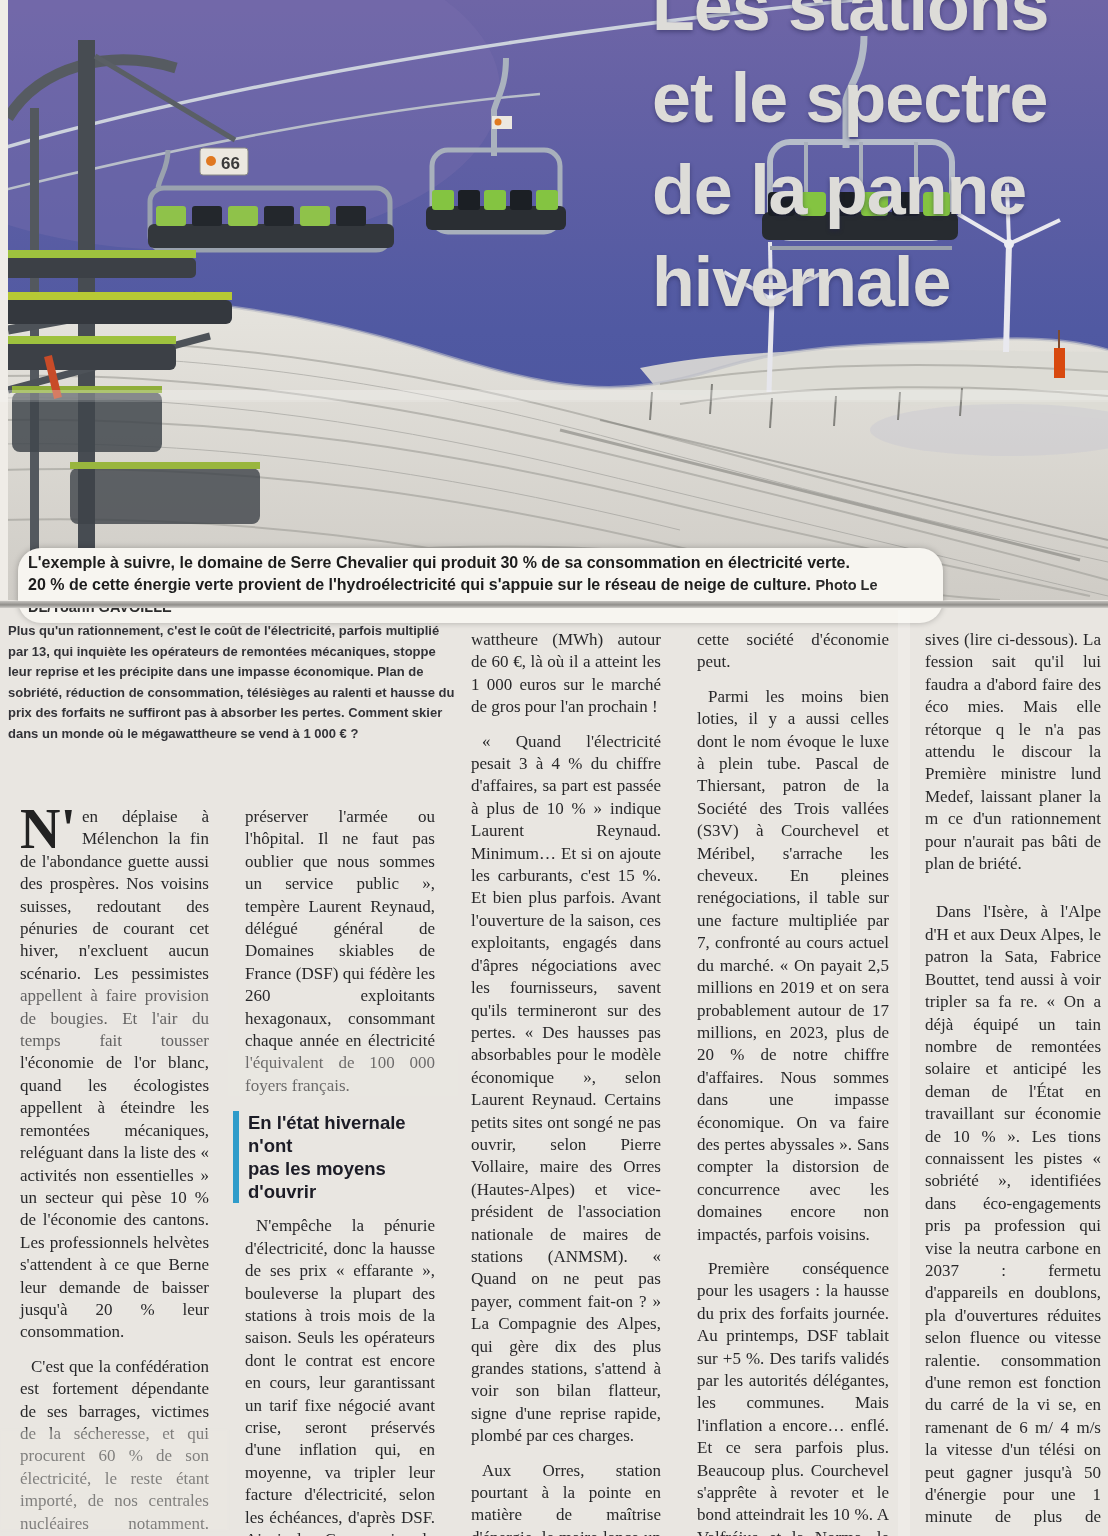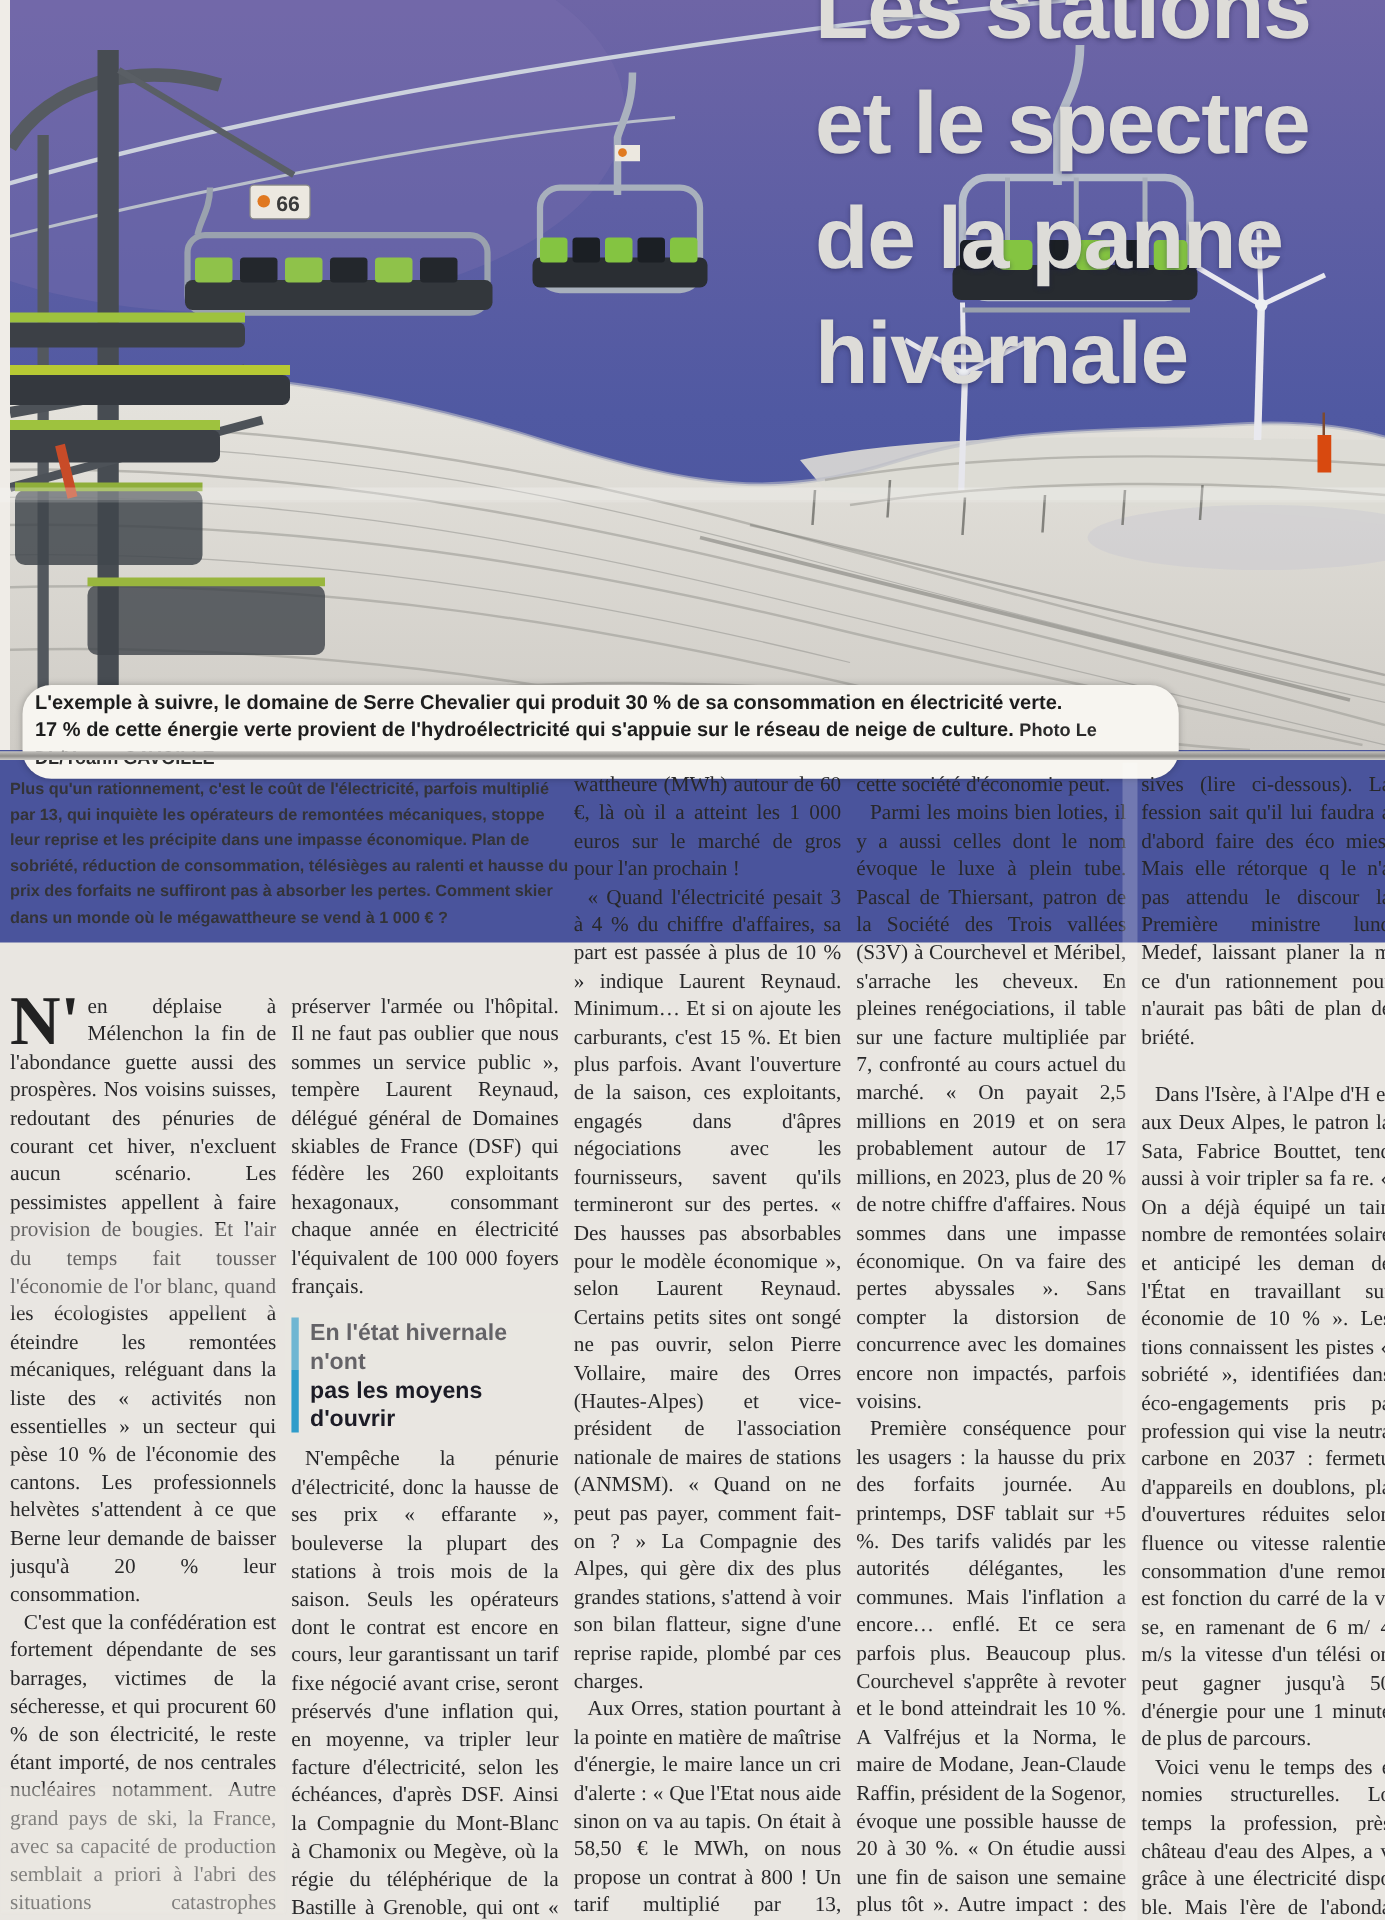--- a/index.html
+++ b/index.html
@@ -1,19 +1,19 @@
 <!DOCTYPE html>
 <html><head>
 <meta charset="utf-8">
 <style>
   html,body{margin:0;padding:0;background:#d8d6d2;}
   #page{position:relative;width:1108px;height:1536px;overflow:hidden;
         background:#e9e6e1;font-family:"Liberation Serif",serif;}
   
-  #photo-wrap{position:absolute;left:0;top:0;width:1108px;height:754px;overflow:hidden;background:#4a549c;}
+  #photo-wrap{position:absolute;left:0;top:0;width:1108px;height:600px;overflow:hidden;background:#4a549c;}
   #photo-wrap svg{display:block;}
   #paper-edge-left{position:absolute;left:0;top:0;width:8px;height:600px;background:#efece7;}
   
   #headline{position:absolute;left:652px;top:-40px;width:460px;
             font-family:"Liberation Sans",sans-serif;font-weight:700;
             font-size:70px;line-height:92px;letter-spacing:-1px;color:#dddcd8;
             text-shadow:0 2px 4px rgba(30,30,70,.45);}
   .hl-line{white-space:nowrap;}
   
   #caption-box{position:absolute;left:18px;top:548px;width:905px;
@@ -28,21 +28,21 @@
         font-family:"Liberation Sans",sans-serif;font-weight:700;
         font-size:13px;line-height:20.5px;color:#333338;text-align:left;}
   
   .col{position:absolute;font-size:17px;line-height:22.4px;color:#28282a;
        text-align:justify;overflow:hidden;}
   #col1{left:8px;  top:794px;width:213px;height:742px;}
   #col2{left:233px;top:794px;width:214px;height:742px;}
   #col3{left:459px;top:617px;width:214px;height:919px;}
   #col4{left:685px;top:617px;width:216px;height:919px;}
   #col5{left:913px;top:617px;width:200px;height:919px;}
-  .col p{margin:0;}
+  .col p{margin:12px;}
   .col p.indent{text-indent:11px;}
   .dropcap{float:left;font-weight:700;font-size:56px;line-height:42px;
            padding:2px 6px 0 0;color:#222;}
   .subhead{display:flex;align-items:stretch;margin:14px 0 10px 0;
            font-family:"Liberation Sans",sans-serif;font-weight:700;
            font-size:18.5px;line-height:23px;color:#1c1c26;white-space:pre-line;
            text-align:left;}
   .subhead .bar{flex:0 0 6px;background:#2f9cca;margin-right:9px;}
   
   .artifact{position:absolute;pointer-events:none;}
@@ -215,21 +215,21 @@
   <div id="headline">
     <div class="hl-line">Les stations</div>
     <div class="hl-line">et le spectre</div>
     <div class="hl-line">de la panne</div>
     <div class="hl-line">hivernale</div>
   </div>
 
   <div id="caption-box">
     <div class="cap-line">L'exemple à suivre, le domaine de Serre Chevalier qui produit 30 % de sa consommation en électricité verte.</div>
     <div class="cap-line">
-      <span>17 % de cette énergie verte provient de l'hydroélectricité qui s'appuie sur le réseau de neige de culture.</span>
+      <span>20 % de cette énergie verte provient de l'hydroélectricité qui s'appuie sur le réseau de neige de culture.</span>
       <span class="credit">Photo Le DL/Yoann GAVOILLE</span>
     </div>
   </div>
 
   <div id="divider"></div>
 
   <div id="lead">Plus qu'un rationnement, c'est le coût de l'électricité, parfois multiplié par 13, qui inquiète les opérateurs de remontées mécaniques, stoppe leur reprise et les précipite dans une impasse économique. Plan de sobriété, réduction de consommation, télésièges au ralenti et hausse du prix des forfaits ne suffiront pas à absorber les pertes. Comment skier dans un monde où le mégawattheure se vend à 1 000 € ?</div>
 
   <div id="col1" class="col">
     <p>

